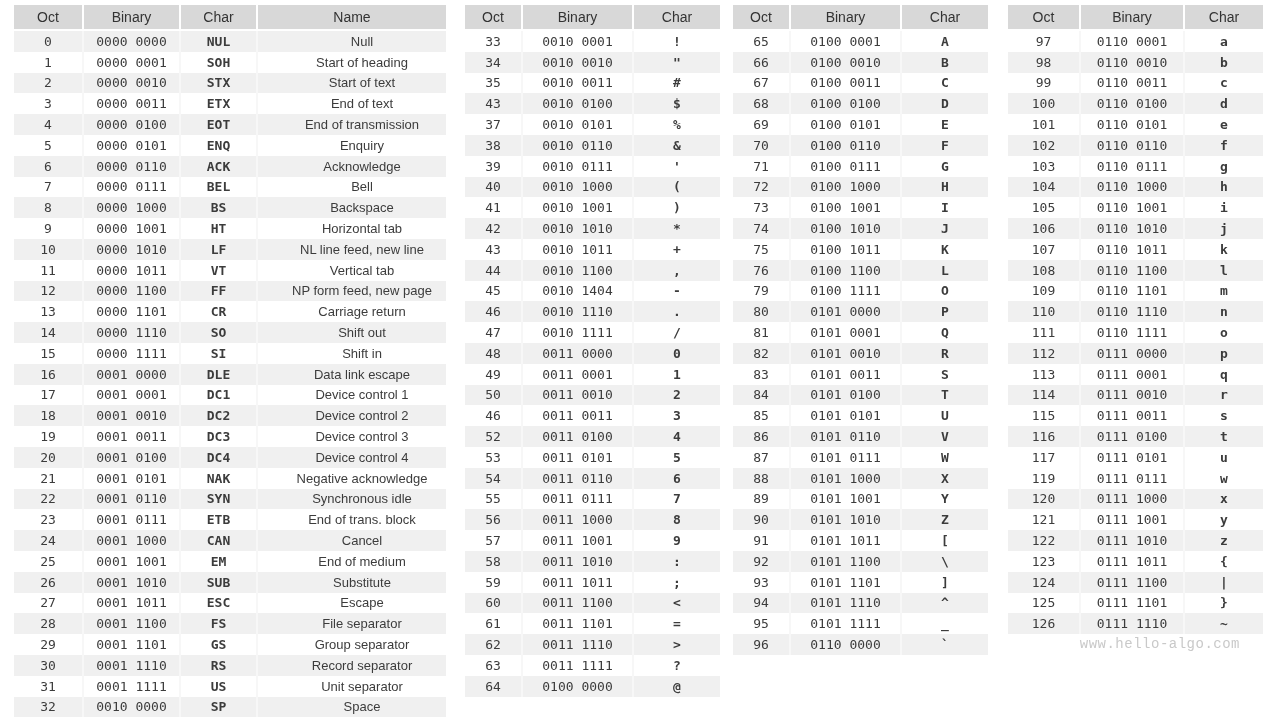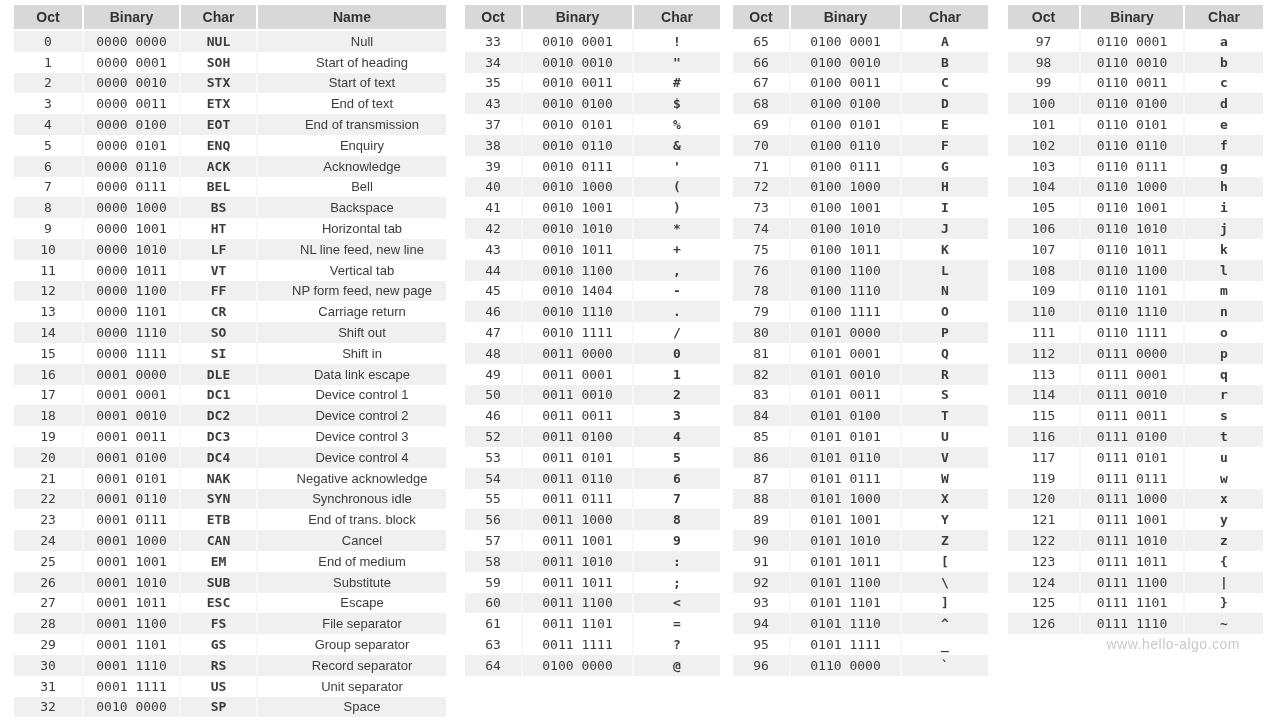--- a/index.html
+++ b/index.html
@@ -25,21 +25,21 @@
 
   table {
     border-collapse: collapse;
     table-layout: fixed;
     width: 100%;
   }
   th {
     background: var(--header-bg, #d8d8d8);
     height: 24px;
     font-size: 14px;
-    font-weight: bold;
+    font-weight: normal;
     color: var(--header-text, #333333);
     text-align: center;
     padding: 0;
     border-right: 2px solid #ffffff;
     border-bottom: 2px solid #ffffff;
   }
   th:last-child { border-right: none; margin-left: 26px; }
 
   td {
     height: 20.8px;
@@ -80,21 +80,21 @@
   .ts col.c2 { width: 87px; }
 
   .t4 col.c0 { width: 72px; }
   .t4 col.c1 { width: 104px; }
   .t4 col.c2 { width: 79px; }
 
   .watermark {
     margin-top: 2px;
     text-align: right;
     padding-right: 23px;
-    font-family: Liberation Sans, sans-serif;
+    font-family: Liberation Mono, monospace;
     font-size: 14px;
     letter-spacing: 0.5px;
     color: var(--watermark-color, #c9c9c9);
   }
 </style>
 </head>
 <body>
 
 <div class="wrap">
 
@@ -470,20 +470,25 @@
           <tr class="even">
             <td class="oct">60</td>
             <td class="bin">0011 1100</td>
             <td class="char">&lt;</td>
           </tr>
           <tr class="odd">
             <td class="oct">61</td>
             <td class="bin">0011 1101</td>
             <td class="char">=</td>
           </tr>
+          <tr class="even">
+            <td class="oct">62</td>
+            <td class="bin">0011 1110</td>
+            <td class="char">&gt;</td>
+          </tr>
           <tr class="odd">
             <td class="oct">63</td>
             <td class="bin">0011 1111</td>
             <td class="char">?</td>
           </tr>
           <tr class="even">
             <td class="oct">64</td>
             <td class="bin">0100 0000</td>
             <td class="char">@</td>
           </tr>
@@ -559,25 +564,20 @@
           <tr class="odd">
             <td class="oct">75</td>
             <td class="bin">0100 1011</td>
             <td class="char">K</td>
           </tr>
           <tr class="even">
             <td class="oct">76</td>
             <td class="bin">0100 1100</td>
             <td class="char">L</td>
           </tr>
-          <tr class="even">
-            <td class="oct">78</td>
-            <td class="bin">0100 1110</td>
-            <td class="char">N</td>
-          </tr>
           <tr class="odd">
             <td class="oct">79</td>
             <td class="bin">0100 1111</td>
             <td class="char">O</td>
           </tr>
           <tr class="even">
             <td class="oct">80</td>
             <td class="bin">0101 0000</td>
             <td class="char">P</td>
           </tr>

